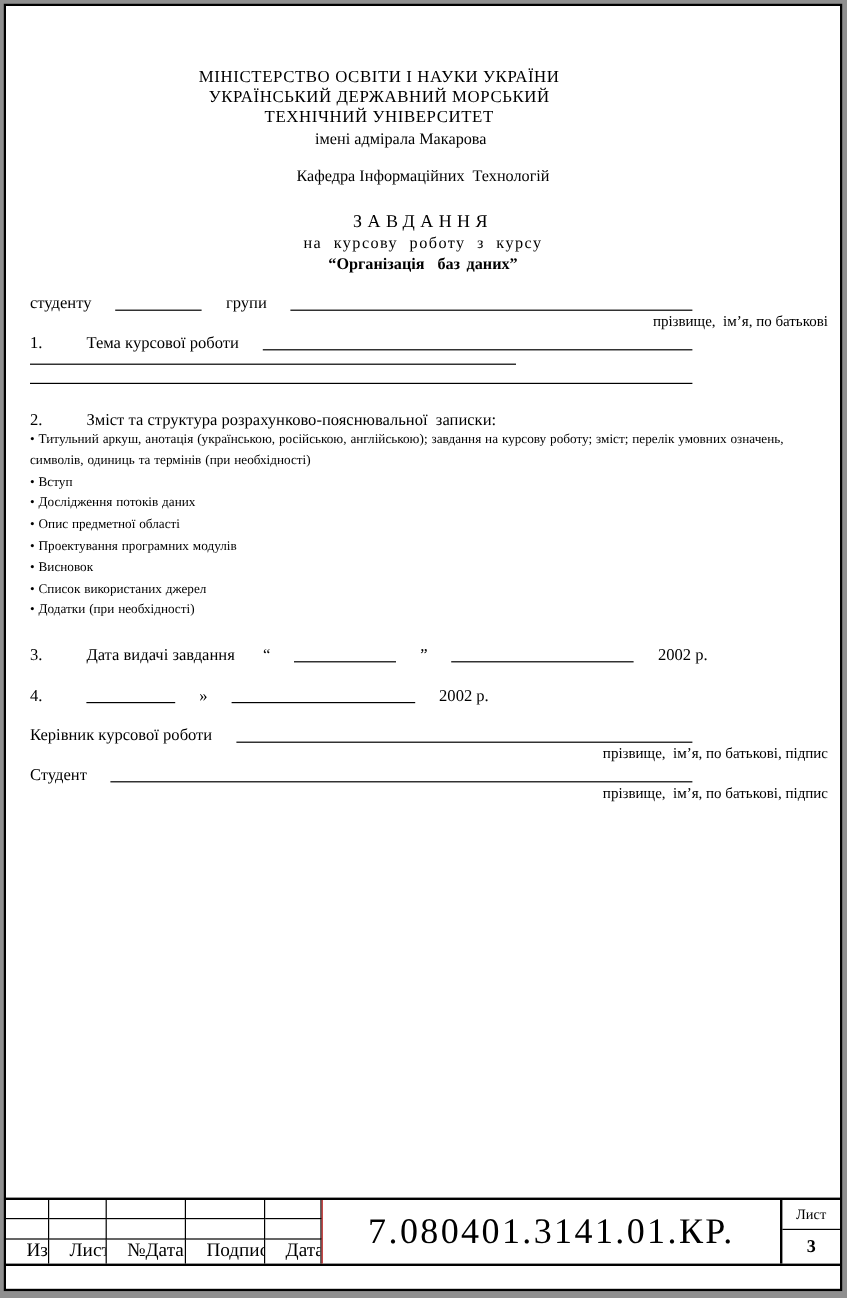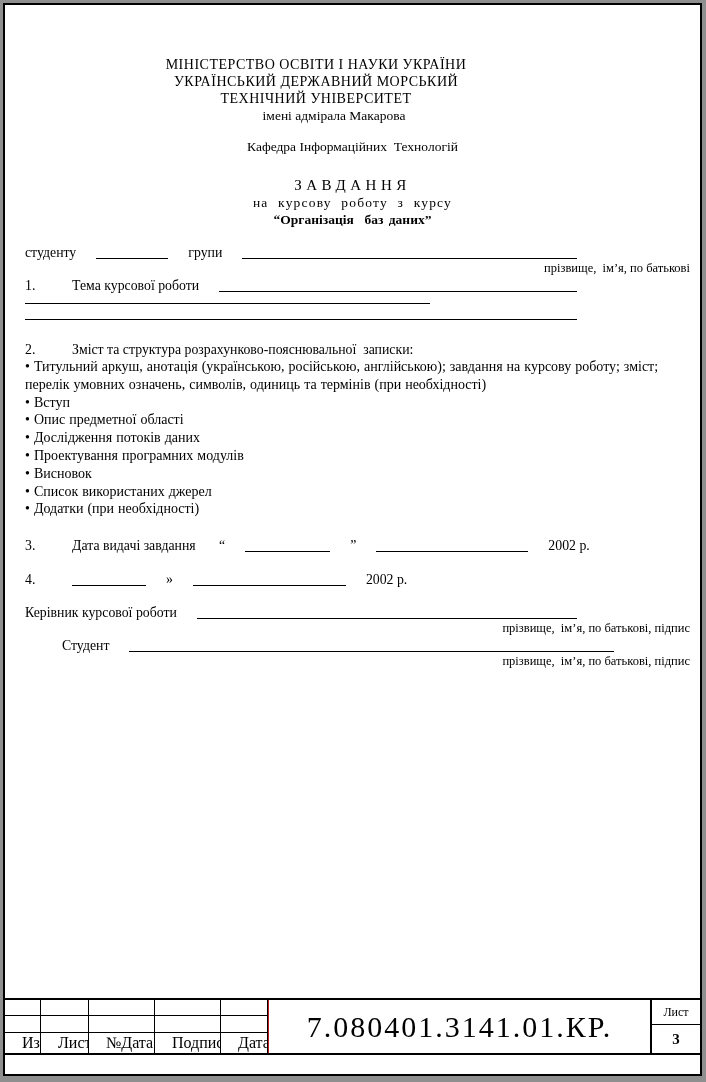--- a/index.html
+++ b/index.html
@@ -21,21 +21,21 @@
   .ttl2{font-size:13.5px;line-height:17px;letter-spacing:1.2px;word-spacing:5px;}
   .ttl3{font-size:13.5px;line-height:17px;word-spacing:2px;white-space:pre;font-weight:bold;}
   .row{left:20px;display:flex;align-items:flex-end;font-size:13.8px;height:17px;white-space:pre;gap:20px;}
   .num{width:27px;}
   .blank{height:0;border-bottom:1.4px solid #000;margin-bottom:2px;}
   .grow{flex:1 1 auto;}
   .hint{font-size:12.5px;text-align:right;left:300px;right:10px;white-space:pre;}
   .hline{border-top:1.4px solid #000;height:0;left:20px;}
   .item2label{white-space:pre;}
   .bullets{top:353px;left:20px;width:662px;margin:0;padding:0;list-style:none;
-    font-size:14px;line-height:17.8px;word-spacing:0.5px;}
+    font-size:11px;line-height:17.8px;word-spacing:0.5px;}
   .bullets li::before{content:"\2022  ";}
   
   .tb{left:0;top:993px;width:695px;height:57px;box-sizing:border-box;
       border-top:2px solid #000;border-bottom:2px solid #000;display:flex;}
   .tb-grid{width:263px;display:grid;grid-template-columns:36px 48px 66px 66px 47px;
       grid-template-rows:16px 17px 20px;}
   .tb-grid > div{box-sizing:border-box;border-right:1px solid #000;border-bottom:1px solid #000;}
   .tb-grid > div:nth-child(n+11){border-bottom:none;display:flex;align-items:center;
       font-size:16px;padding-left:17px;white-space:nowrap;overflow:hidden;}
   .tb-main{flex:1 1 auto;border-left:1px solid #b91c1c;border-right:2px solid #000;
@@ -85,22 +85,22 @@
     <div class="hline" style="top:314px;width:552px;"></div>
 
     <div class="row" style="top:336px;width:660px;">
       <span class="num">2.</span>
       <span class="item2label">Зміст та структура розрахунково-пояснювальної  записки:</span>
     </div>
 
     <ul class="bullets">
       <li>Титульний аркуш, анотація (українською, російською, англійською); завдання на курсову роботу; зміст; перелік умовних означень, символів, одиниць та термінів (при необхідності)</li>
       <li>Вступ</li>
+      <li>Дослідження потоків даних</li>
       <li>Опис предметної області</li>
-      <li>Дослідження потоків даних</li>
       <li>Проектування програмних модулів</li>
       <li>Висновок</li>
       <li>Список використаних джерел</li>
       <li>Додатки (при необхідності)</li>
     </ul>
 
     <div class="row" style="top:532px;">
       <span class="num">3.</span>
       <span>Дата видачі завдання </span>
       <span>“</span>
@@ -117,21 +117,21 @@
       <span class="blank" style="width:153px;"></span>
       <span>2002 р.</span>
     </div>
 
     <div class="row" style="top:599px;width:552px;">
       <span>Керівник курсової роботи</span>
       <span class="blank grow"></span>
     </div>
     <div class="hint" style="top:616px;">прізвище,  ім’я, по батькові, підпис</div>
 
-    <div class="row" style="top:632px;width:552px;margin-left:37px;">
+    <div class="row" style="top:632px;width:552px;">
       <span>Студент</span>
       <span class="blank grow"></span>
     </div>
     <div class="hint" style="top:649px;">прізвище,  ім’я, по батькові, підпис</div>
 
     <div class="tb">
       <div class="tb-grid">
         <div></div>
         <div></div>
         <div></div>

